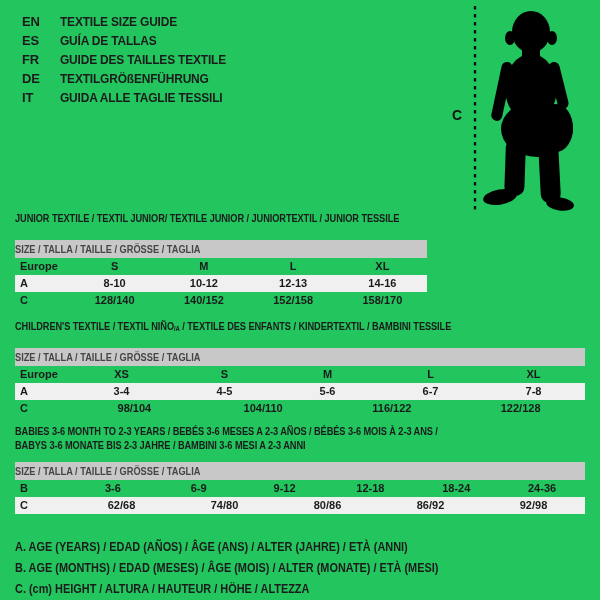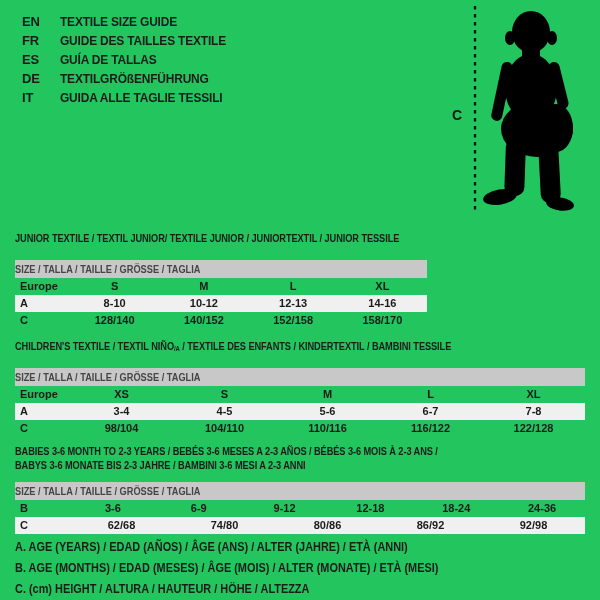--- a/index.html
+++ b/index.html
@@ -17,21 +17,21 @@
   .langs { position:absolute; left:22px; top:12px; }
   .lang-row { display:flex; height:19px; line-height:19px; font-size:13px; letter-spacing:-0.2px; }
   .lang-code { width:38px; }
 
   
   .figure { position:absolute; left:430px; top:0; width:170px; height:215px; }
   .figure svg { display:block; }
   .figure text { font-family:"Liberation Sans", sans-serif; font-weight:700; font-size:14px; fill:#111; }
 
   
-  .tbl { position:absolute; left:15px; font-size:11px;margin-top:20px; }
+  .tbl { position:absolute; left:15px; font-size:11px; }
   .t1 { top:212px; width:412px; }
   .t2 { top:320px; width:570px; }
   .t3 { top:425px; width:570px; }
   .tbl-title { height:28px; line-height:13px; font-size:11px; letter-spacing:-0.1px; }
   .t3 .tbl-title { height:37px; line-height:13.5px; }
   .size-bar { height:18px; line-height:18px; background:#c8c8c8; color:#454545; }
   .row { display:flex; height:17px; line-height:17px; }
   .row.alt { background:#f0f0f0; }
   .cell-label { width:55px; padding-left:5px; }
   .cell-val { flex:1; text-align:center; }
@@ -45,26 +45,26 @@
 <body>
 
 <div class="page">
 
   <div class="langs">
     <div class="lang-row">
       <span class="lang-code">EN</span>
       <span class="sx92">TEXTILE SIZE GUIDE</span>
     </div>
     <div class="lang-row">
+      <span class="lang-code">ES</span>
+      <span class="sx92">GUÍA DE TALLAS</span>
+    </div>
+    <div class="lang-row">
       <span class="lang-code">FR</span>
       <span class="sx92">GUIDE DES TAILLES TEXTILE</span>
-    </div>
-    <div class="lang-row">
-      <span class="lang-code">ES</span>
-      <span class="sx92">GUÍA DE TALLAS</span>
     </div>
     <div class="lang-row">
       <span class="lang-code">DE</span>
       <span class="sx92">TEXTILGRÖßENFÜHRUNG</span>
     </div>
     <div class="lang-row">
       <span class="lang-code">IT</span>
       <span class="sx92">GUIDA ALLE TAGLIE TESSILI</span>
     </div>
   </div>
@@ -147,21 +147,20 @@
       <div class="cell-val">3-4</div>
       <div class="cell-val">4-5</div>
       <div class="cell-val">5-6</div>
       <div class="cell-val">6-7</div>
       <div class="cell-val">7-8</div>
     </div>
     <div class="row">
       <div class="cell-label">C</div>
       <div class="cell-val">98/104</div>
       <div class="cell-val">104/110</div>
-      <div class="cell-val">110/116</div>
       <div class="cell-val">116/122</div>
       <div class="cell-val">122/128</div>
     </div>
   </section>
 
   <section class="tbl t3">
     <div class="tbl-title">
       <div><span class="sx84">BABIES 3-6 MONTH TO 2-3 YEARS / BEBÉS 3-6 MESES A 2-3 AÑOS / BÉBÉS 3-6 MOIS À 2-3 ANS /</span></div>
       <div><span class="sx84">BABYS 3-6 MONATE BIS 2-3 JAHRE / BAMBINI 3-6 MESI A 2-3 ANNI</span></div>
     </div>

